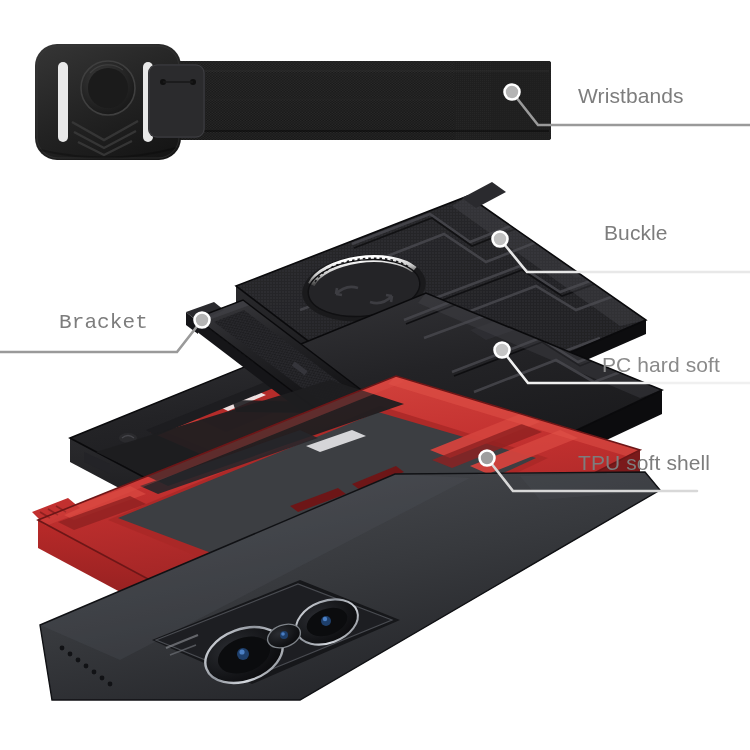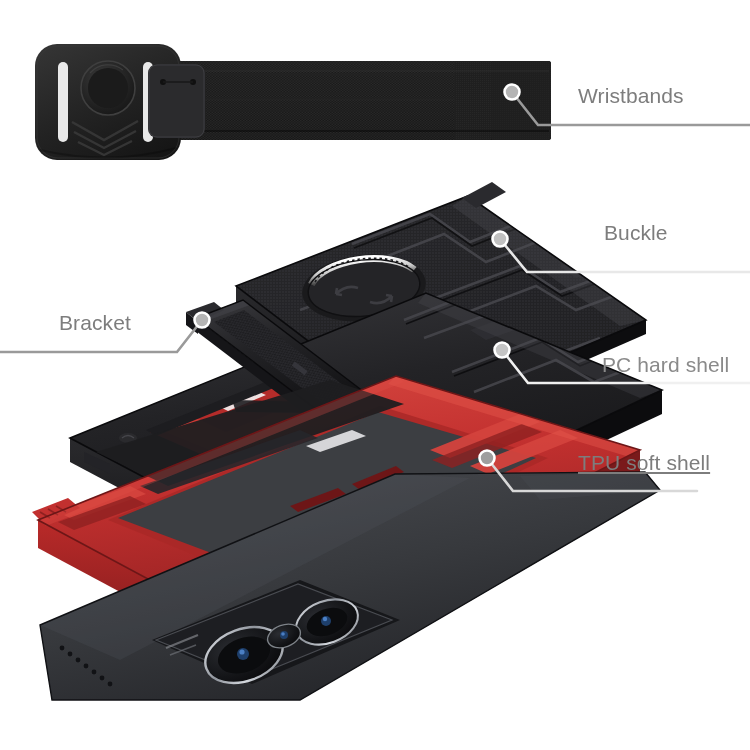--- a/index.html
+++ b/index.html
@@ -25,23 +25,23 @@
     position: absolute;
     font-family: "Liberation Sans", sans-serif;
     font-size: 21px;
     font-weight: 400;
     color: #7d7d7d;
     white-space: nowrap;
     letter-spacing: 0.1px;
   }
   #lbl-wristbands { left: 578px; top: 84px; }
   #lbl-buckle     { left: 604px; top: 221px; }
-  #lbl-bracket    { left: 59px;  top: 311px; }
+  #lbl-bracket    { left: 59px;  top: 311px; font-family: Liberation Mono, monospace; }
   #lbl-pcshell    { left: 602px; top: 353px; color:#8a8a8a; }
-  #lbl-tpushell   { left: 578px; top: 451px; text-decoration: underline; }
+  #lbl-tpushell   { left: 578px; top: 451px; }
 </style>
 </head>
 <body>
 
 <div id="page">
 
   <svg id="art" viewBox="0 0 750 750">
     <defs>
 
       <linearGradient id="gBlackTop" x1="0" y1="0" x2="0.4" y2="1">
@@ -441,17 +441,17 @@
       </g>
     </g>
   </svg>
 
   <div class="callout-text" id="lbl-wristbands">Wristbands</div>
 
   <div class="callout-text" id="lbl-buckle">Buckle</div>
 
   <div class="callout-text" id="lbl-bracket">Bracket</div>
 
-  <div class="callout-text" id="lbl-pcshell">PC hard shell</div>
+  <div class="callout-text" id="lbl-pcshell">PC hard soft</div>
 
   <div class="callout-text" id="lbl-tpushell">TPU soft shell</div>
 
 </div>
 
 </body></html>

